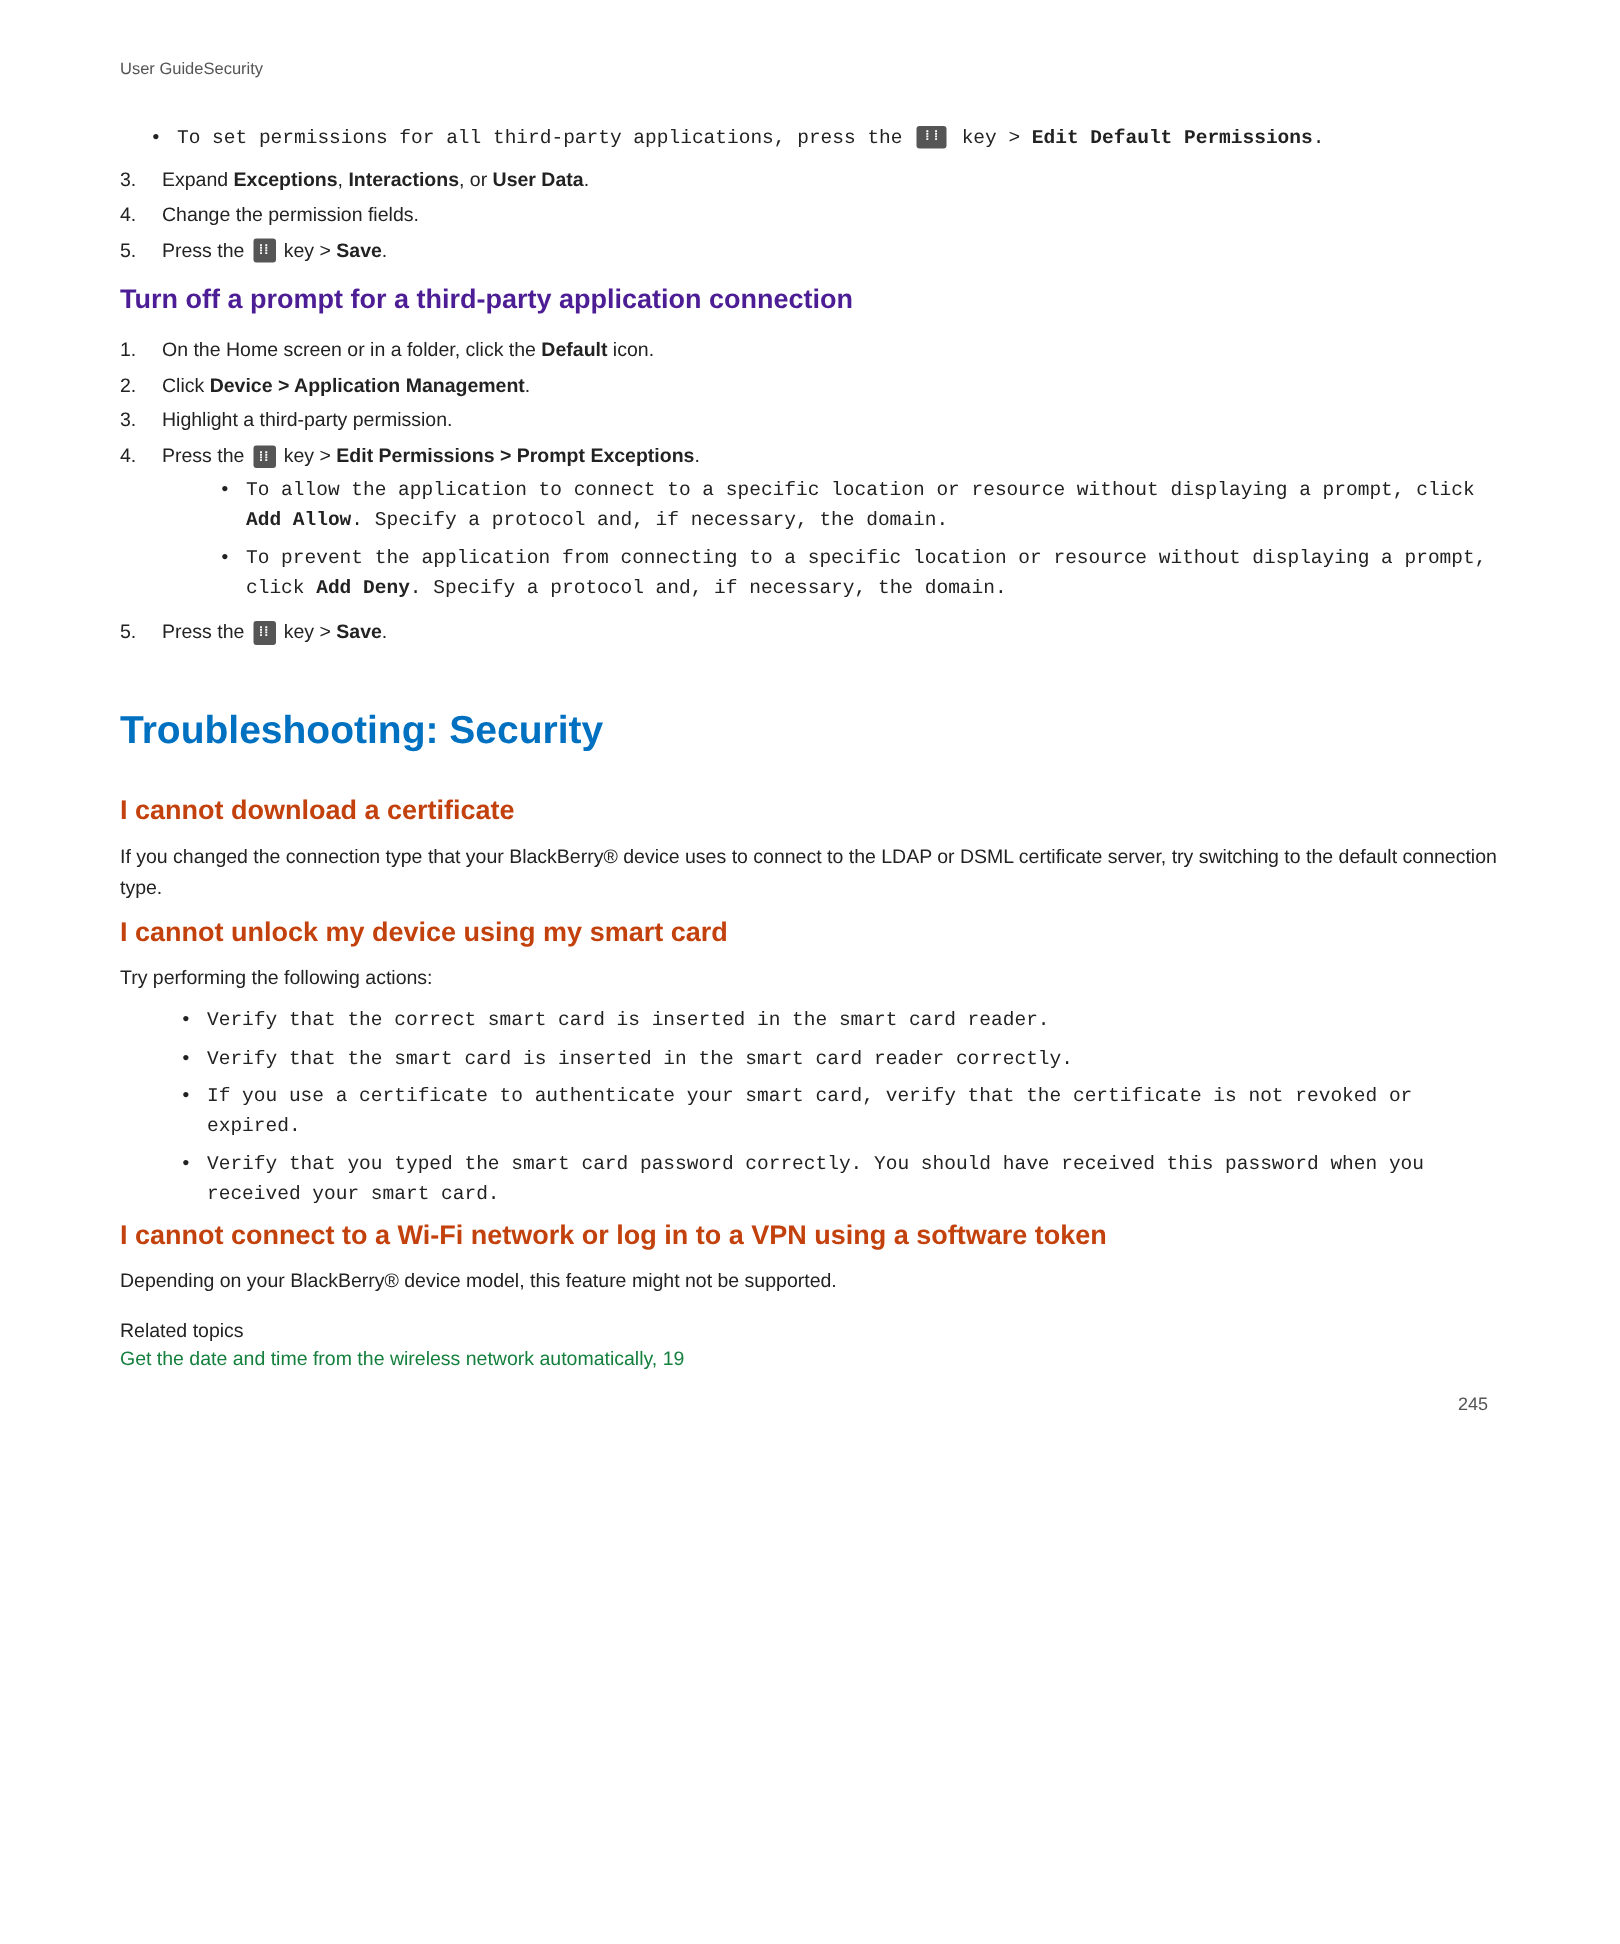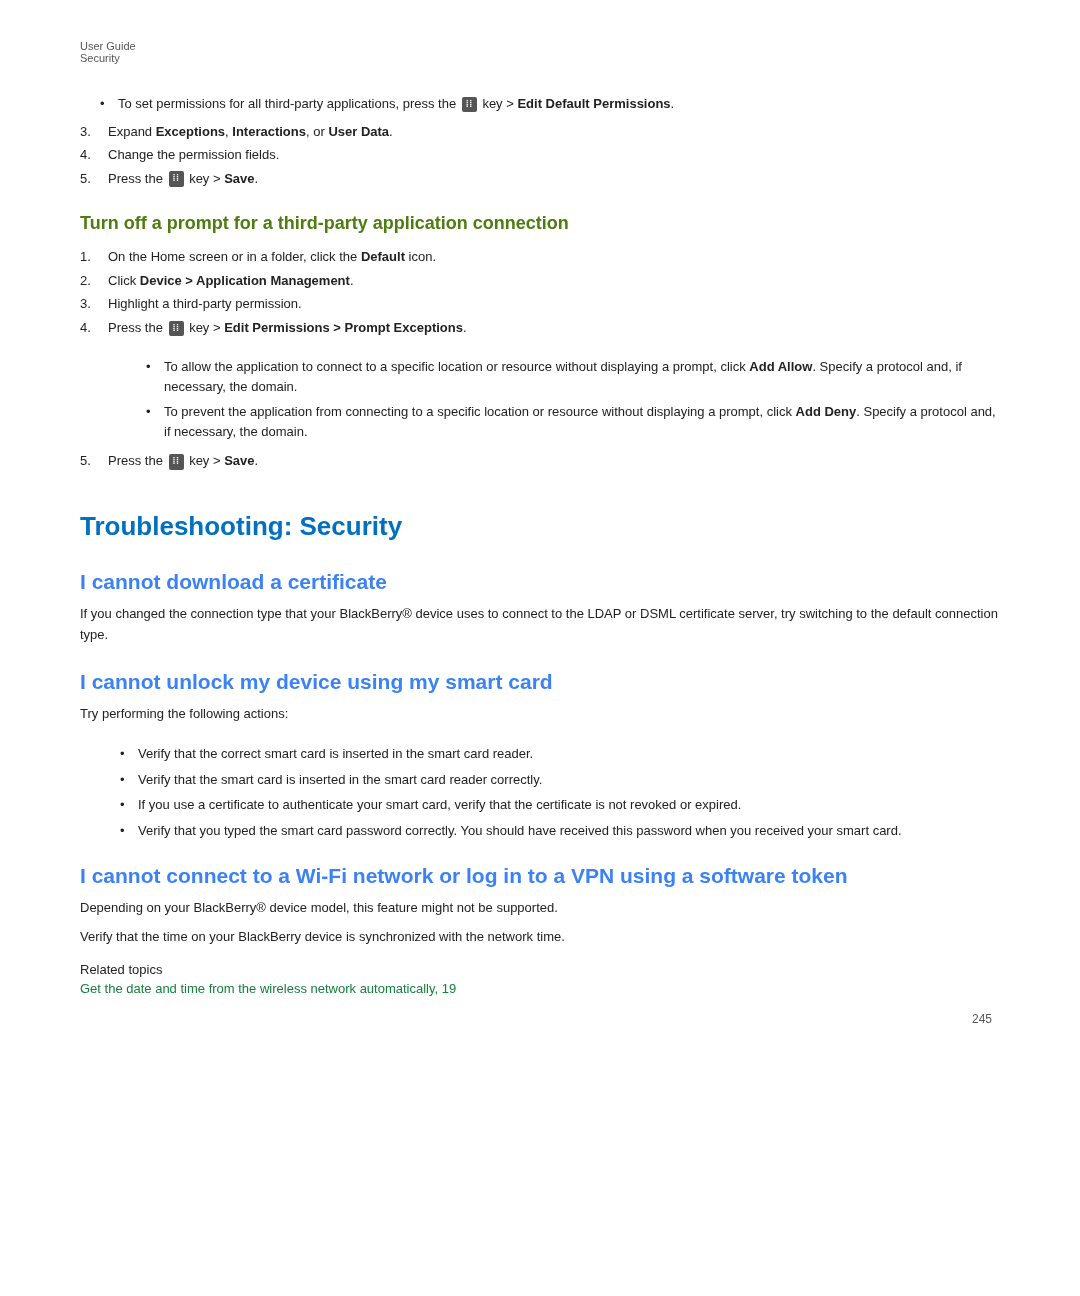--- a/index.html
+++ b/index.html
@@ -23,21 +23,20 @@
       position: relative;
     }
 
     .header {
       display: flex;
       justify-content: flex-start;
       align-items: flex-start;
       margin-bottom: 30px;
       font-size: 11px;
       color: #555;
-      flex-direction: column;
     }
 
     .content-area {
       margin-top: 10px;
     }
 
     .numbered-list {
       list-style: none;
       padding-left: 0;
       margin-bottom: 10px;
@@ -72,40 +71,40 @@
       letter-spacing: 0.5px;
     }
 
     .bold {
       font-weight: bold;
     }
 
     .section-heading {
       font-size: 18px;
       font-weight: bold;
-      color: #4d7c0f;
-      margin-top: 24px;
+      color: #4c1d95;
+      margin-top: 12px;
       margin-bottom: 12px;
       line-height: 1.3;
     }
 
     .troubleshooting-title {
       font-size: 26px;
       font-weight: bold;
       color: #0070c0;
       margin-top: 40px;
       margin-bottom: 28px;
       line-height: 1.2;
     }
 
     .sub-heading {
-      font-size: 21px;
-      font-weight: bold;
-      color: #3b82f6;
-      margin-top: 24px;
+      font-size: 18px;
+      font-weight: bold;
+      color: #c2410c;
+      margin-top: 8px;
       margin-bottom: 10px;
     }
 
     .paragraph {
       font-size: 13px;
       line-height: 1.6;
       margin-bottom: 8px;
       color: #222;
     }
 
@@ -125,22 +124,23 @@
     .page-number {
       position: absolute;
       bottom: 30px;
       right: 88px;
       font-size: 12px;
       color: #555;
     }
 
     .nested-bullets {
       padding-left: 38px;
-      margin-top: 20px;
+      margin-top: 4px;
       margin-bottom: 4px;
+      font-family: Liberation Mono, monospace;
     }
 
     .nested-bullets li {
       position: relative;
       padding-left: 18px;
       margin-bottom: 6px;
       font-size: 13px;
       line-height: 1.5;
       list-style: none;
     }
@@ -252,23 +252,20 @@
           <li>If you use a certificate to authenticate your smart card, verify that the certificate is not revoked or expired.</li>
           <li>Verify that you typed the smart card password correctly. You should have received this password when you received your smart card.</li>
         </ul>
       </div>
 
       <div>
         <h2 class="sub-heading">I cannot connect to a Wi-Fi network or log in to a VPN using a software token</h2>
         <p class="paragraph">
           Depending on your BlackBerry® device model, this feature might not be supported.
         </p>
-        <p class="paragraph">
-          Verify that the time on your BlackBerry device is synchronized with the network time.
-        </p>
         <p class="related-topics-label">Related topics</p>
         <a class="related-link" href="#">Get the date and time from the wireless network automatically, 19</a>
       </div>
     </div>
 
   </div>
 
   <div class="page-number">245</div>
 
 </div>

